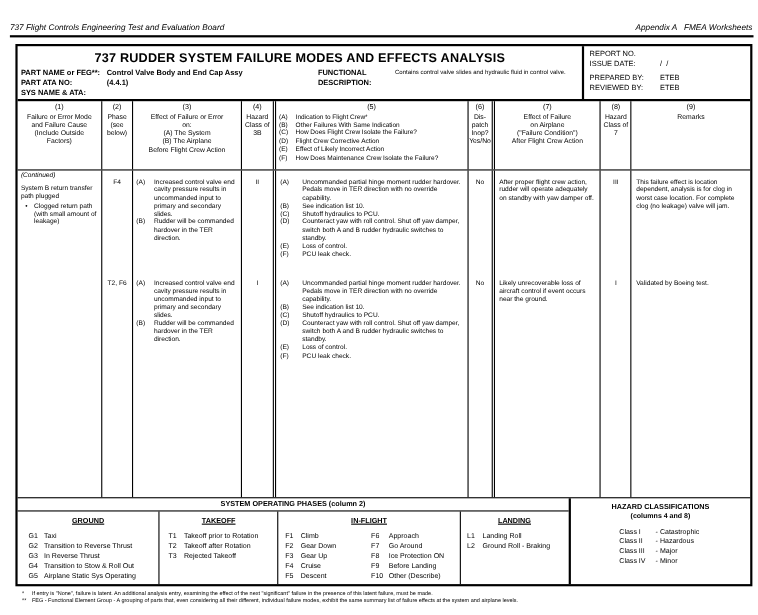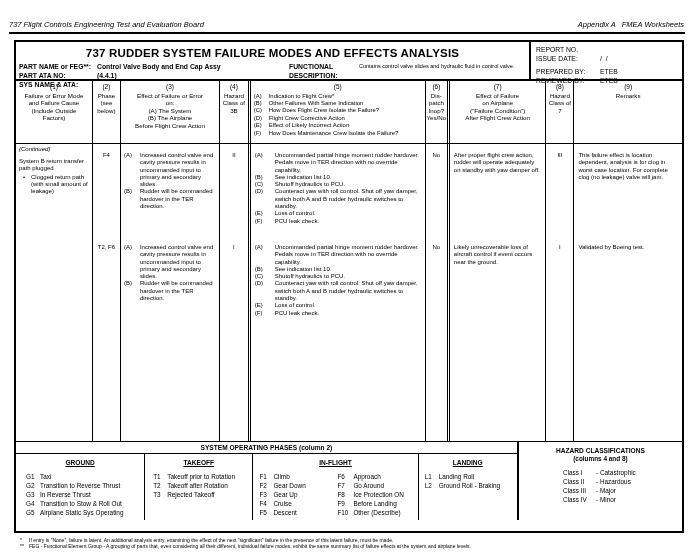--- a/index.html
+++ b/index.html
@@ -12,21 +12,21 @@
   
   .page-head { display:flex; justify-content:space-between; margin:20px 5px 2px 9px;
     font-style:italic; font-size:7.5px; line-height:10px;align-items:center; }
   .page-head .pre { white-space:pre;margin-left:44px; }
   .head-rule { border-top:2px solid #000; margin:0 4px 6px 9px; height:0; }
 
   
   .sheet { margin-left:14px; width:670px; height:493px; border:2px solid #000; background:#fff; }
 
   
-  .tblock { height:39px; border-bottom:2px solid #000; display:flex; }
+  .tblock { height:50px; border-bottom:2px solid #000; display:flex; }
   .tb-left { width:513px; }
   .tb-title { text-align:center; font-weight:bold; font-size:11.5px; line-height:13px; margin-top:5px; letter-spacing:.2px; }
   .tb-grid { display:grid; grid-template-columns:78px 192px 70px 1fr; padding-left:3px; margin-top:2px; }
   .tb-grid .lbl, .tb-grid .val { font-weight:bold; font-size:6.8px; line-height:9px; white-space:nowrap; }
   .tb-grid .desc { font-size:5.5px; line-height:7px; padding-top:1px; padding-right:4px; }
   .tb-right { flex:1; border-left:2px solid #000; padding:3px 0 0 5px; font-size:6.8px; line-height:9px; }
   .rb-lbl { display:inline-block; width:64px; }
   .rb-gap { height:4px; }
   .pre { white-space:pre; }
 

